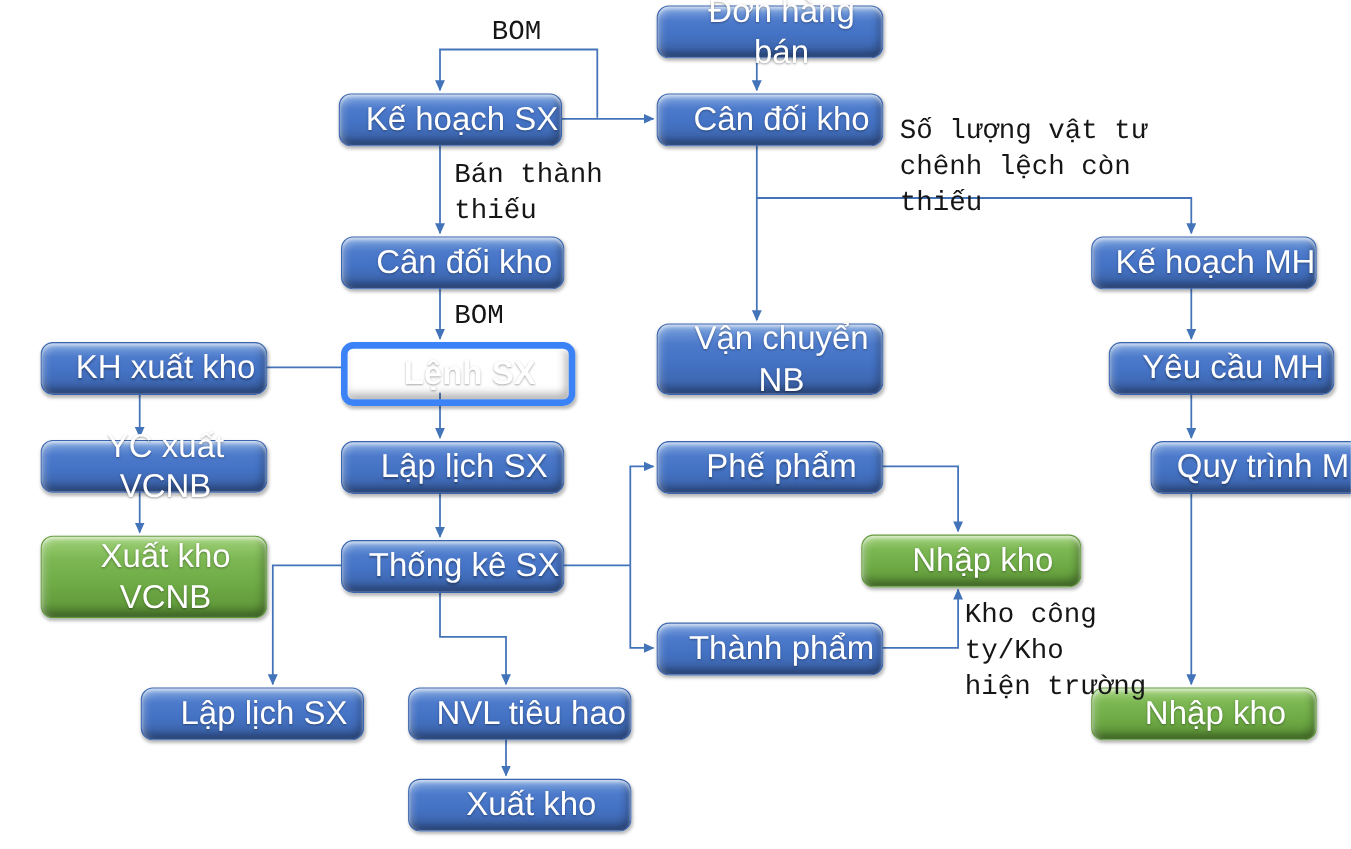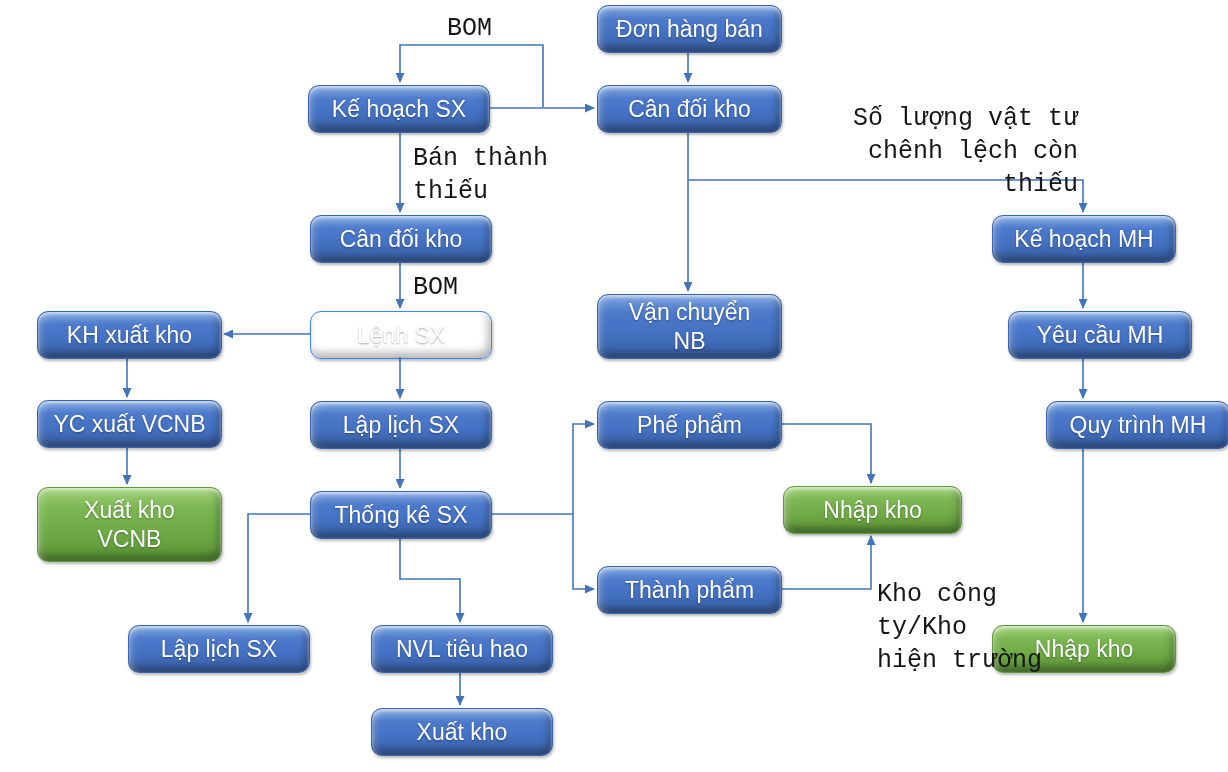--- a/index.html
+++ b/index.html
@@ -1,37 +1,38 @@
 <!DOCTYPE html>
 <html><head>
 <meta charset="utf-8">
 <style>
   html,body { margin:0; padding:0; background:#ffffff; }
   body { width:1228px; height:772px; position:relative; font-family:"Liberation Sans",sans-serif; }
   .canvas { position:absolute; left:0; top:0; width:1228px; height:772px; overflow:hidden; }
   #edge-layer { position:absolute; left:0; top:0; width:100%; height:100%; }
   .node {
     position:absolute; display:flex; align-items:center; justify-content:center;
-    border-radius:11px; color:#ffffff; font-size:23px; line-height:1.25;
+    border-radius:11px; color:#ffffff; font-size:30px; line-height:1.25;
     text-align:center; white-space:pre-line;
     text-shadow:0 1px 2px rgba(0,0,0,0.35);
     box-shadow: inset 0 2px 3px rgba(255,255,255,0.55),
                 inset 3px 3px 7px rgba(255,255,255,0.28),
                 inset -3px -5px 8px rgba(0,0,0,0.30),
                 1px 2px 3px rgba(0,0,0,0.28);
+    padding-left: 21px;
   }
   .node.blue   { background:linear-gradient(180deg,#7aa3de 0%,#4d7acb 28%,#4472c4 55%,#3e68b2 82%,#35599d 100%); border:1px solid #3a65ae; }
-  .node.orange { background:linear-gradient(180deg,#f5a567 0%,#ef893f 28%,#ed7d31 55%,#e0undefined 55%,#e2702a 82%,#c95f1e 100%); border:1px solid #3b82f6; }
+  .node.orange { background:linear-gradient(180deg,#f5a567 0%,#ef893f 28%,#ed7d31 55%,#e0undefined 55%,#e2702a 82%,#c95f1e 100%); border:6px solid #3b82f6;font-weight:bold; }
   .node.green  { background:linear-gradient(180deg,#a0d177 0%,#7cb753 28%,#70ad47 55%,#649d3d 82%,#548932 100%); border:1px solid #61993a; }
   .flabel {
     position:absolute; color:#161616; font-size:25px; line-height:33px;
     white-space:pre-line;
     font-family:Liberation Mono, monospace;
   }
-  .flabel.center { text-align:right; }
+  .flabel.center { text-align:left; }
   .edge { fill:none; stroke:#4374b9; stroke-width:1.6; }
 </style>
 </head>
 <body>
 
 <div class="canvas">
   <svg id="edge-layer" width="1228" height="772" viewBox="0 0 1228 772" xmlns="http://www.w3.org/2000/svg">
     <defs>
       <marker id="arr" markerWidth="10" markerHeight="9" refX="9" refY="4.5" orient="auto" markerUnits="userSpaceOnUse">
         <path d="M0,0 L10,4.5 L0,9 z" fill="#4374b9"></path>
@@ -87,16 +88,16 @@
       <div class="node blue" style="left: 128px; top: 625px; width: 180px; height: 46px;"><span>Lập lịch SX</span></div>
       <div class="node blue" style="left: 371px; top: 625px; width: 180px; height: 46px;"><span>NVL tiêu hao</span></div>
       <div class="node blue" style="left: 371px; top: 708px; width: 180px; height: 46px;"><span>Xuất kho</span></div>
     </div>
   <div id="label-layer">
       <div class="flabel" style="left: 447px; top: 12px; width: 110px;">BOM</div>
       <div class="flabel" style="left: 413px; top: 142px; width: 220px;">Bán thành thiếu</div>
       <div class="flabel" style="left: 413px; top: 271px; width: 110px;">BOM</div>
       <div class="flabel center" style="left: 818px; top: 102px; width: 260px;">Số lượng vật tư
 chênh lệch còn thiếu</div>
-      <div class="flabel" style="left: 877px; top: 542px; width: 220px; margin-top: 36px;">Kho công ty/Kho
+      <div class="flabel" style="left: 877px; top: 542px; width: 220px;">Kho công ty/Kho
 hiện trường</div>
     </div>
 </div>
 
 </body></html>

